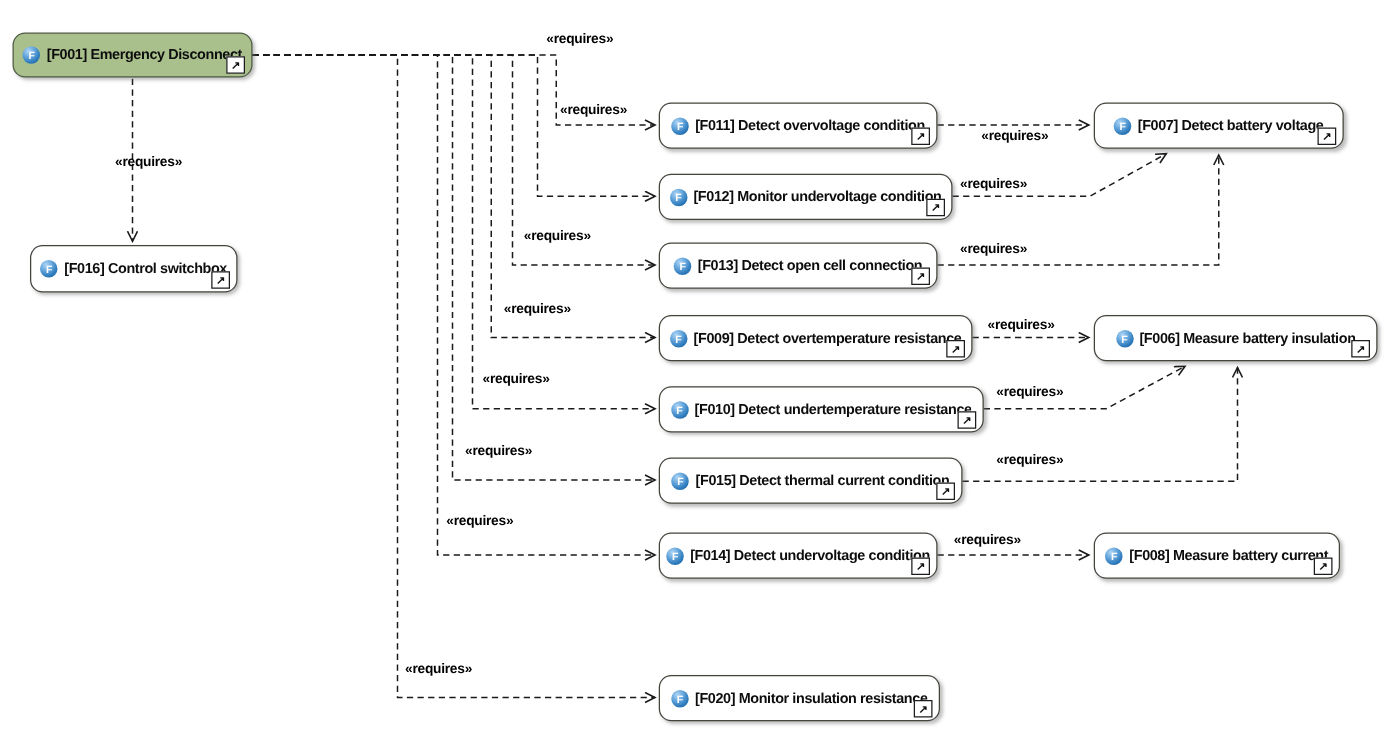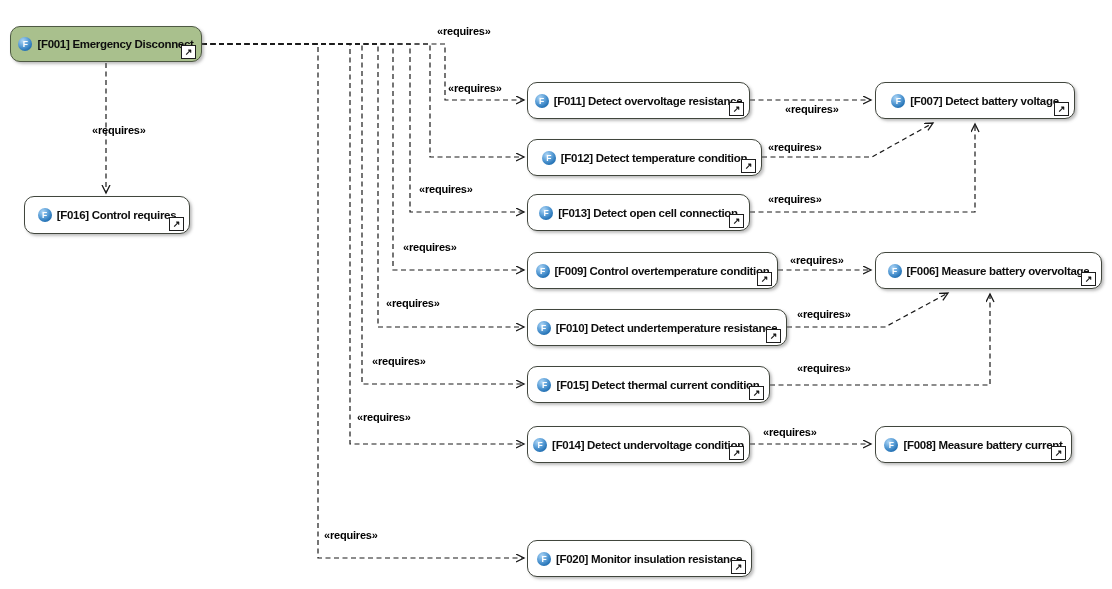--- a/index.html
+++ b/index.html
@@ -71,41 +71,41 @@
       <div class="edge-label" style="left: 763px; top: 426px;">«requires»</div>
     </div>
   <div id="nodes-layer">
       <div class="node root" style="left: 10px; top: 26px; width: 192px; height: 36px;">
         <span class="ficon">F</span>
         <span class="node-label">[F001] Emergency Disconnect</span>
         <span class="corner">↗</span>
       </div>
       <div class="node" style="left: 24px; top: 196px; width: 166px; height: 38px;">
         <span class="ficon">F</span>
-        <span class="node-label">[F016] Control requires</span>
+        <span class="node-label">[F016] Control switchbox</span>
         <span class="corner">↗</span>
       </div>
       <div class="node" style="left: 527px; top: 82px; width: 223px; height: 37px;">
         <span class="ficon">F</span>
-        <span class="node-label">[F011] Detect overvoltage resistance</span>
+        <span class="node-label">[F011] Detect overvoltage condition</span>
         <span class="corner">↗</span>
       </div>
       <div class="node" style="left: 527px; top: 139px; width: 235px; height: 37px;">
         <span class="ficon">F</span>
-        <span class="node-label">[F012] Detect temperature condition</span>
+        <span class="node-label">[F012] Monitor undervoltage condition</span>
         <span class="corner">↗</span>
       </div>
       <div class="node" style="left: 527px; top: 194px; width: 223px; height: 37px;">
         <span class="ficon">F</span>
         <span class="node-label">[F013] Detect open cell connection</span>
         <span class="corner">↗</span>
       </div>
       <div class="node" style="left: 527px; top: 252px; width: 251px; height: 37px;">
         <span class="ficon">F</span>
-        <span class="node-label">[F009] Control overtemperature condition</span>
+        <span class="node-label">[F009] Detect overtemperature resistance</span>
         <span class="corner">↗</span>
       </div>
       <div class="node" style="left: 527px; top: 309px; width: 260px; height: 37px;">
         <span class="ficon">F</span>
         <span class="node-label">[F010] Detect undertemperature resistance</span>
         <span class="corner">↗</span>
       </div>
       <div class="node" style="left: 527px; top: 366px; width: 243px; height: 37px;">
         <span class="ficon">F</span>
         <span class="node-label">[F015] Detect thermal current condition</span>
@@ -121,21 +121,21 @@
         <span class="node-label">[F020] Monitor insulation resistance</span>
         <span class="corner">↗</span>
       </div>
       <div class="node" style="left: 875px; top: 82px; width: 200px; height: 37px;">
         <span class="ficon">F</span>
         <span class="node-label">[F007] Detect battery voltage</span>
         <span class="corner">↗</span>
       </div>
       <div class="node" style="left: 875px; top: 252px; width: 227px; height: 37px;">
         <span class="ficon">F</span>
-        <span class="node-label">[F006] Measure battery overvoltage</span>
+        <span class="node-label">[F006] Measure battery insulation</span>
         <span class="corner">↗</span>
       </div>
       <div class="node" style="left: 875px; top: 426px; width: 197px; height: 37px;">
         <span class="ficon">F</span>
         <span class="node-label">[F008] Measure battery current</span>
         <span class="corner">↗</span>
       </div>
     </div>
 </div>
 

